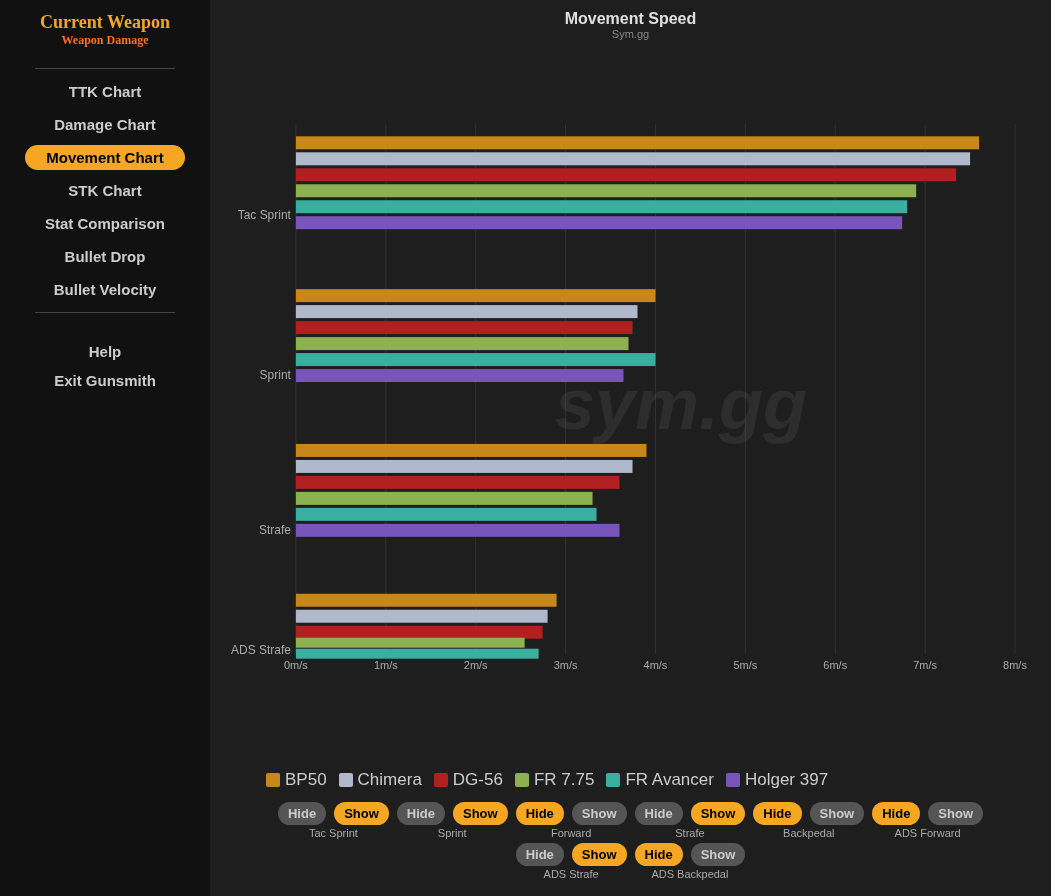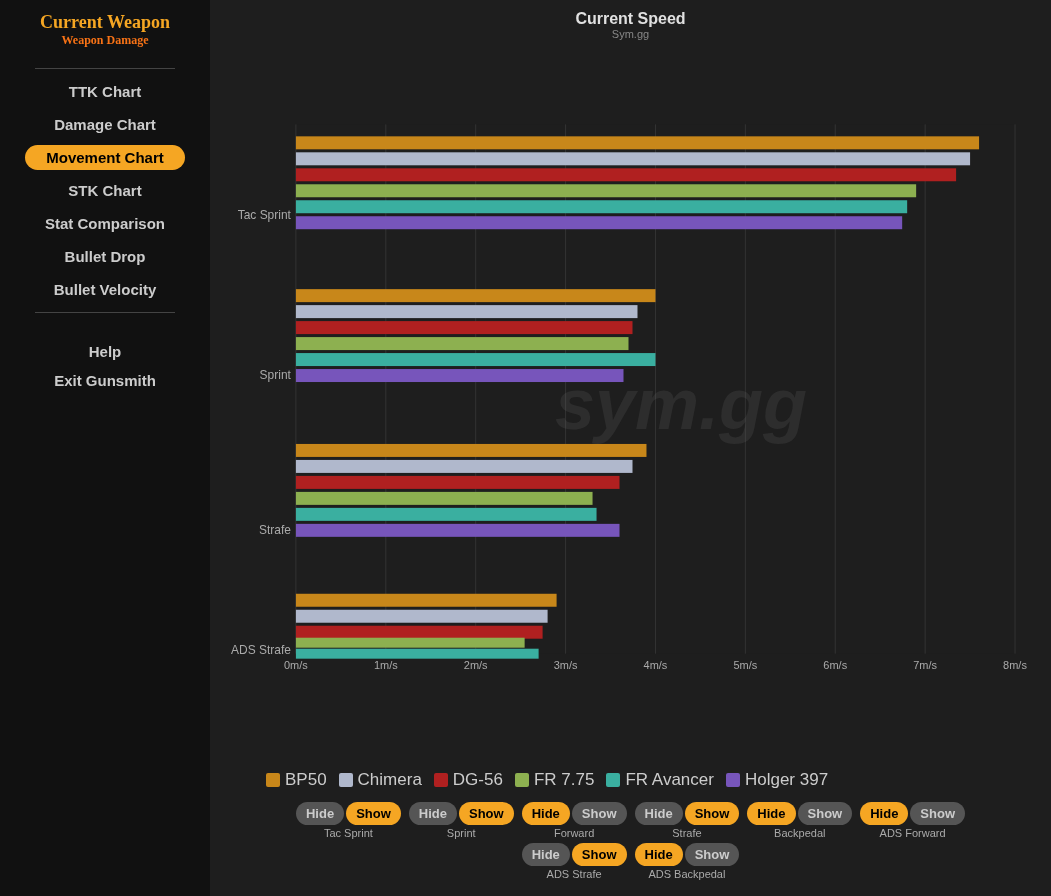--- a/index.html
+++ b/index.html
@@ -141,21 +141,21 @@
       margin-bottom: 4px;
     }
     .ctrl-group {
       display: flex;
       flex-direction: column;
       align-items: center;
       gap: 2px;
     }
     .ctrl-buttons {
       display: flex;
-      gap: 2px;
+      gap: 8px;
     }
     .ctrl-label {
       font-size: 11px;
       color: #aaa;
       text-align: center;
     }
     .btn-toggle {
       padding: 4px 10px;
       border: none;
       border-radius: 12px;
@@ -213,21 +213,21 @@
     <div class="sidebar-item">Bullet Velocity</div>
   </div>
   <div class="sidebar-divider"></div>
   <div class="sidebar-bottom">
     <div class="sidebar-item">Help</div>
     <div class="sidebar-item">Exit Gunsmith</div>
   </div>
 </div>
 
 <div class="main">
-  <div class="chart-title">Current Speed</div>
+  <div class="chart-title">Movement Speed</div>
   <div class="chart-subtitle">Sym.gg</div>
 
   <div class="chart-area">
     <div class="watermark">sym.gg</div>
     <svg class="main-chart" viewBox="0 0 810 580">
 
       <defs>
         <style>
           .axis-label { fill: #aaa; font-size: 11px; }
           .y-label { fill: #aaa; font-size: 12px; text-anchor: end; }

